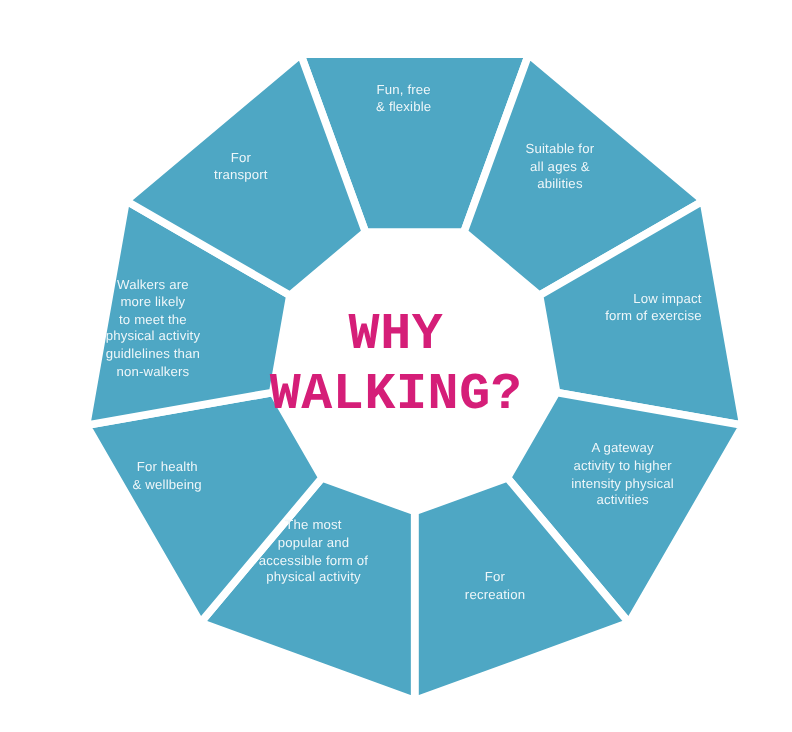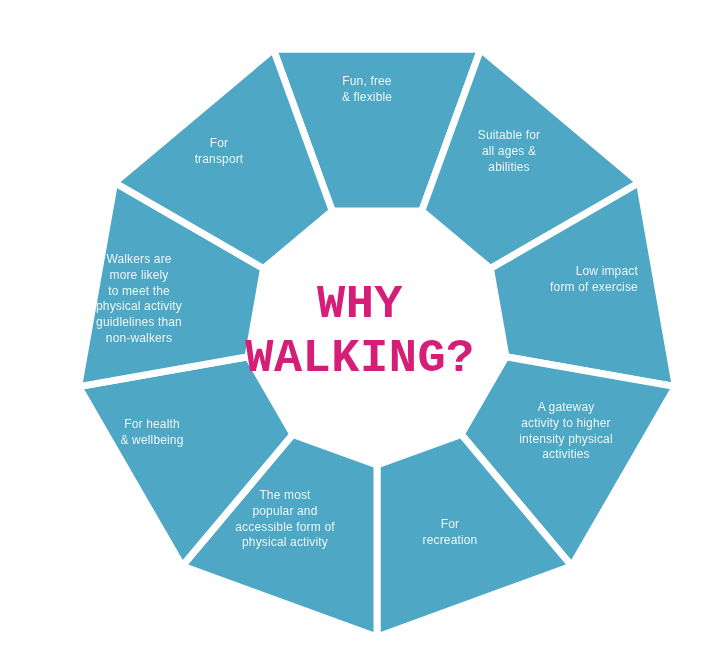--- a/index.html
+++ b/index.html
@@ -87,21 +87,21 @@
 all ages &amp;
 abilities</div>
       <div class="segment-label" style="left: 594px; top: 280px; text-align: right;">Low impact
 form of exercise</div>
       <div class="segment-label" style="left: 566px; top: 432px;">A gateway
 activity to higher
 intensity physical
 activities</div>
       <div class="segment-label" style="left: 450px; top: 533px;">For
 recreation</div>
-      <div class="segment-label" style="left: 285px; top: 520px;">The most
+      <div class="segment-label" style="left: 285px; top: 502px;">The most
 popular and
 accessible form of
 physical activity</div>
       <div class="segment-label" style="left: 152px; top: 433px;">For health
 &amp; wellbeing</div>
       <div class="segment-label" style="left: 139px; top: 299px;">Walkers are
 more likely
 to meet the
 physical activity
 guidlelines than

